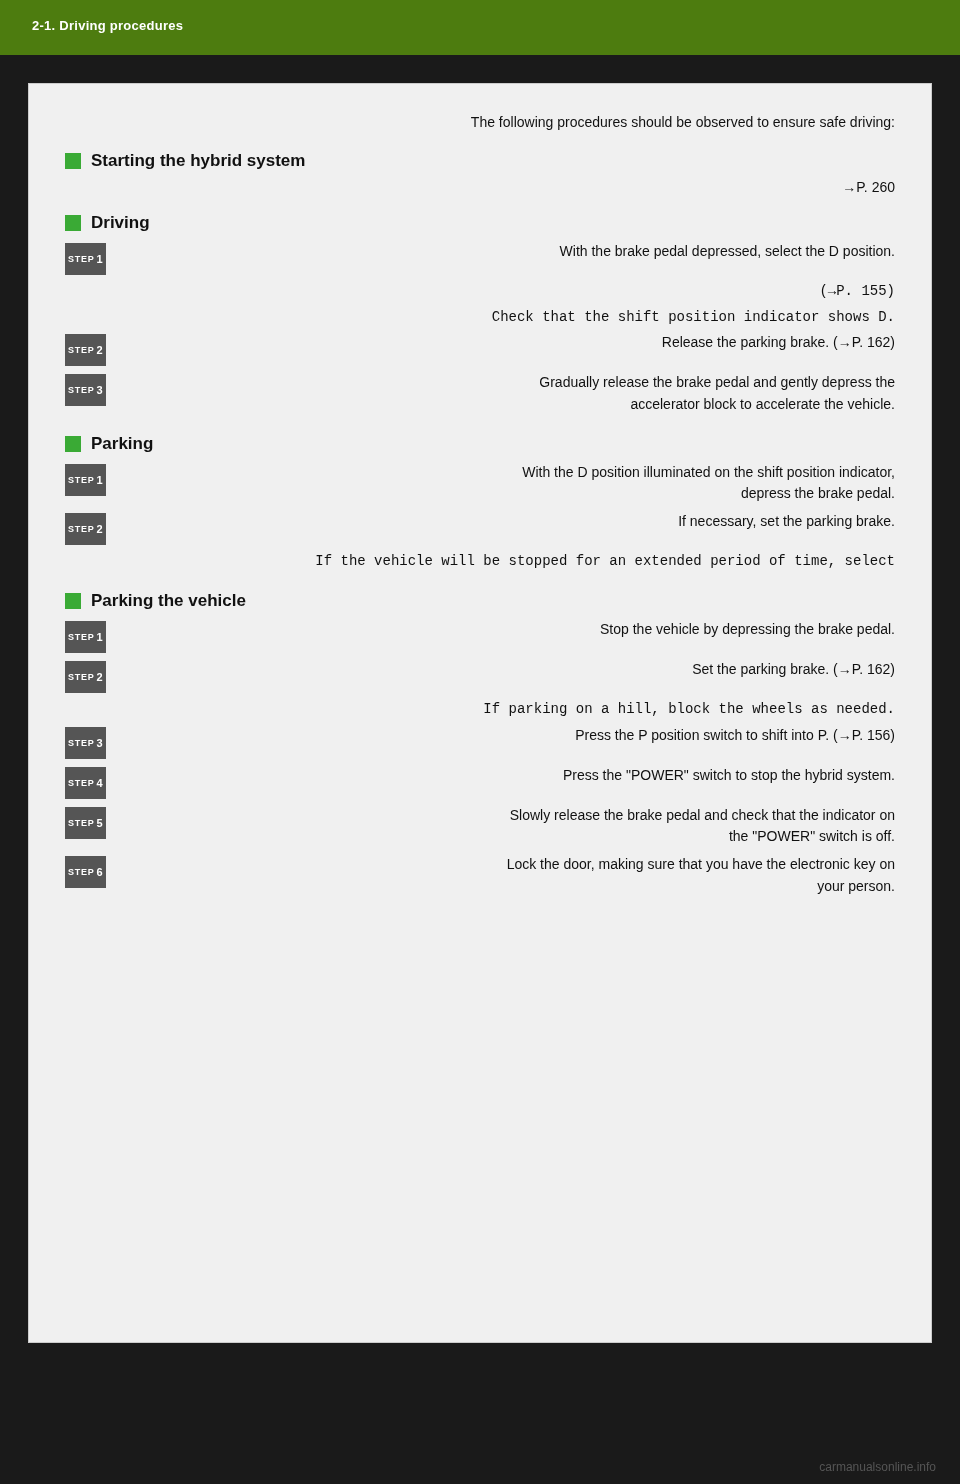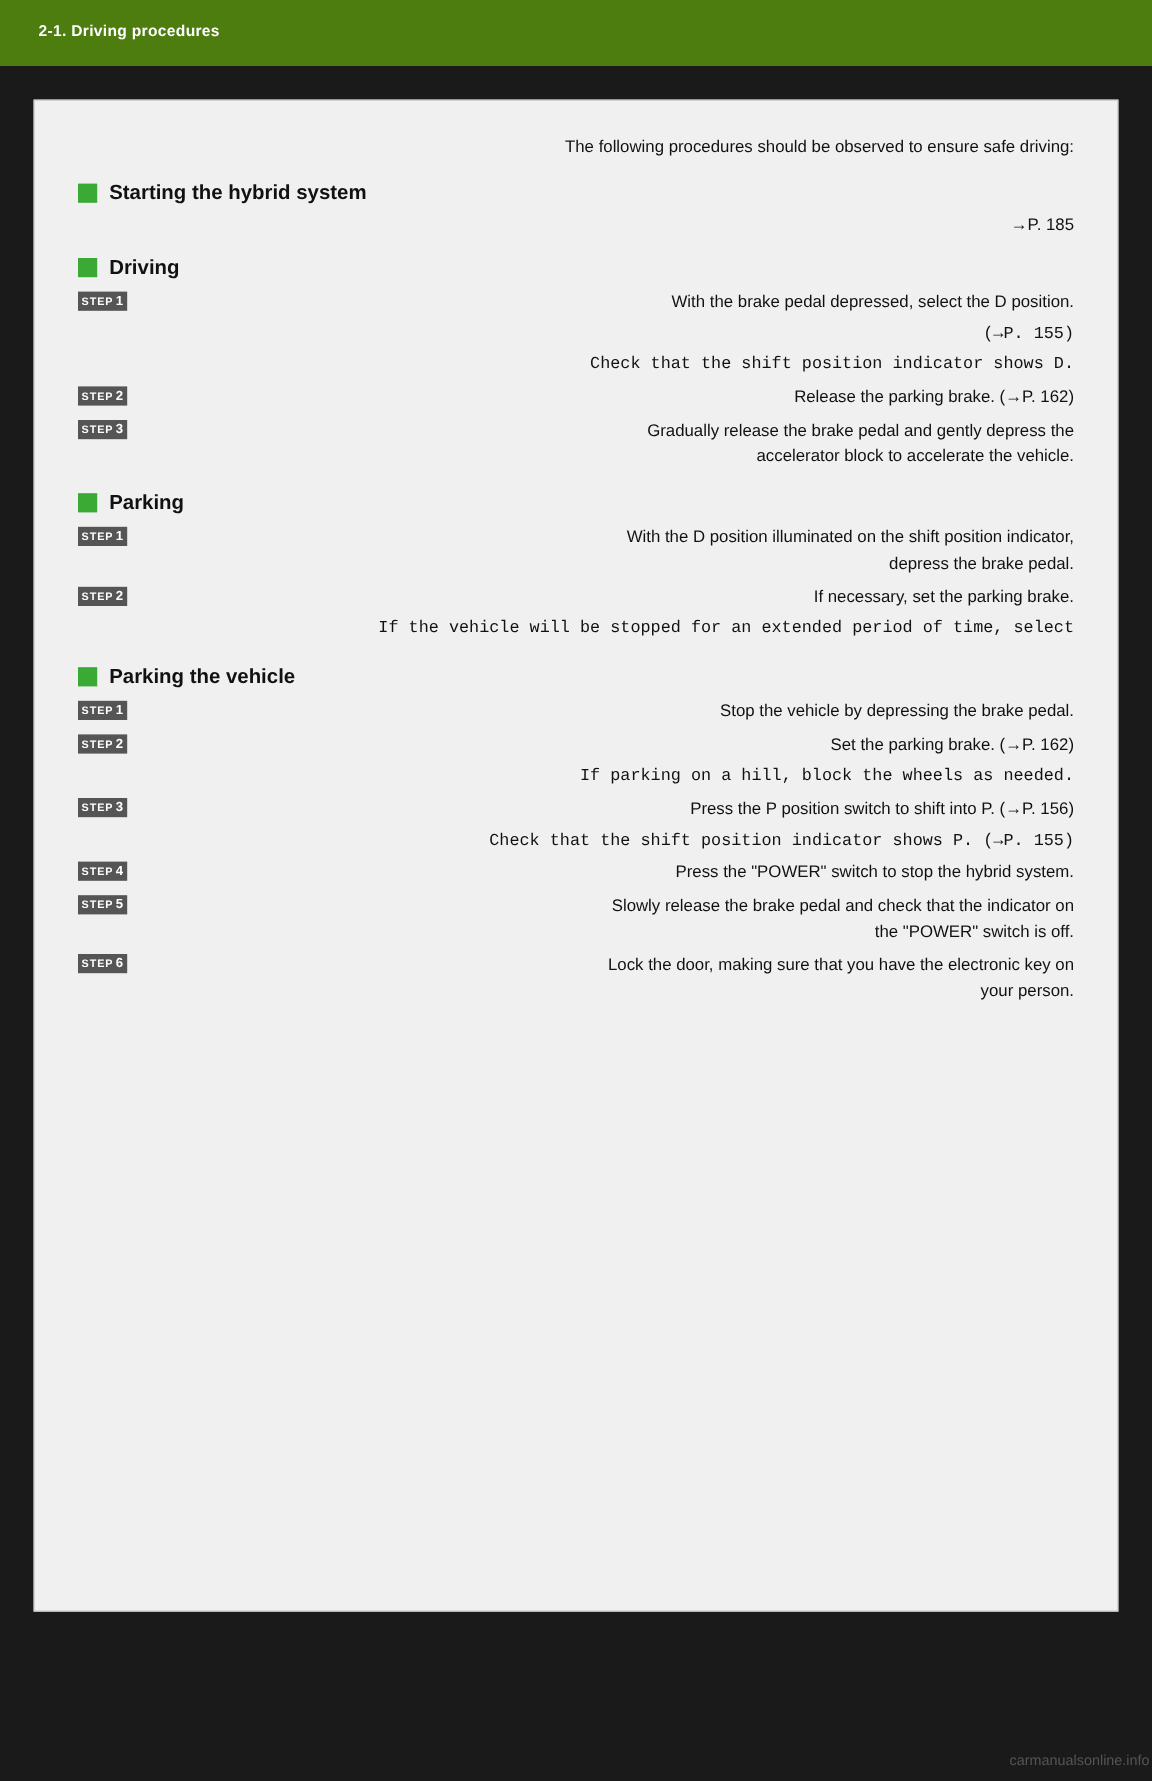--- a/index.html
+++ b/index.html
@@ -99,21 +99,21 @@
       align-items: center;
       background-color: #555555;
       color: #ffffff;
       font-size: 11px;
       font-weight: bold;
       padding: 1px 3px;
       margin-right: 6px;
       flex-shrink: 0;
       font-family: Arial, sans-serif;
       letter-spacing: 0.05em;
-      height: 16px;
+      height: 32px;
       margin-top: 2px;
     }
 
     .step-badge .step-word {
       font-size: 9px;
       font-weight: bold;
       letter-spacing: 0.08em;
     }
 
     .step-badge .step-num {
@@ -135,42 +135,42 @@
       font-size: 14px;
       color: #111111;
       font-family: Liberation Mono, monospace;
       line-height: 1.55;
       margin-bottom: 4px;
     }
 
     .watermark {
       position: fixed;
       bottom: 10px;
-      right: 2px;
+      right: 24px;
       color: #555555;
       font-size: 12px;
       font-family: Arial, sans-serif;
     }
   </style>
 </head>
 <body>
 
 <div class="header">
   <div class="header-subtitle">2-1.  Driving procedures</div>
 </div>
 
 <div class="main-content">
   <p class="intro-text">The following procedures should be observed to ensure safe driving:</p>
 
   <div class="section">
     <div class="section-header">
       <span class="green-square"></span>
       <span class="section-title">Starting the hybrid system</span>
     </div>
-    <div class="arrow-ref">→P. 185</div>
+    <div class="arrow-ref">→P. 260</div>
   </div>
 
   <div class="section">
     <div class="section-header">
       <span class="green-square"></span>
       <span class="section-title">Driving</span>
     </div>
 
     <div class="step-row">
       <span class="step-badge">
@@ -248,21 +248,20 @@
     </div>
     <div class="step-indent-extra">If parking on a hill, block the wheels as needed.</div>
 
     <div class="step-row">
       <span class="step-badge">
         <span class="step-word">STEP</span>
           <span class="step-num">3</span>
       </span>
       <span class="step-text">Press the P position switch to shift into P. (→P. 156)</span>
     </div>
-    <div class="step-indent-extra">Check that the shift position indicator shows P. (→P. 155)</div>
 
     <div class="step-row">
       <span class="step-badge">
         <span class="step-word">STEP</span>
           <span class="step-num">4</span>
       </span>
       <span class="step-text">Press the "POWER" switch to stop the hybrid system.</span>
     </div>
 
     <div class="step-row">

